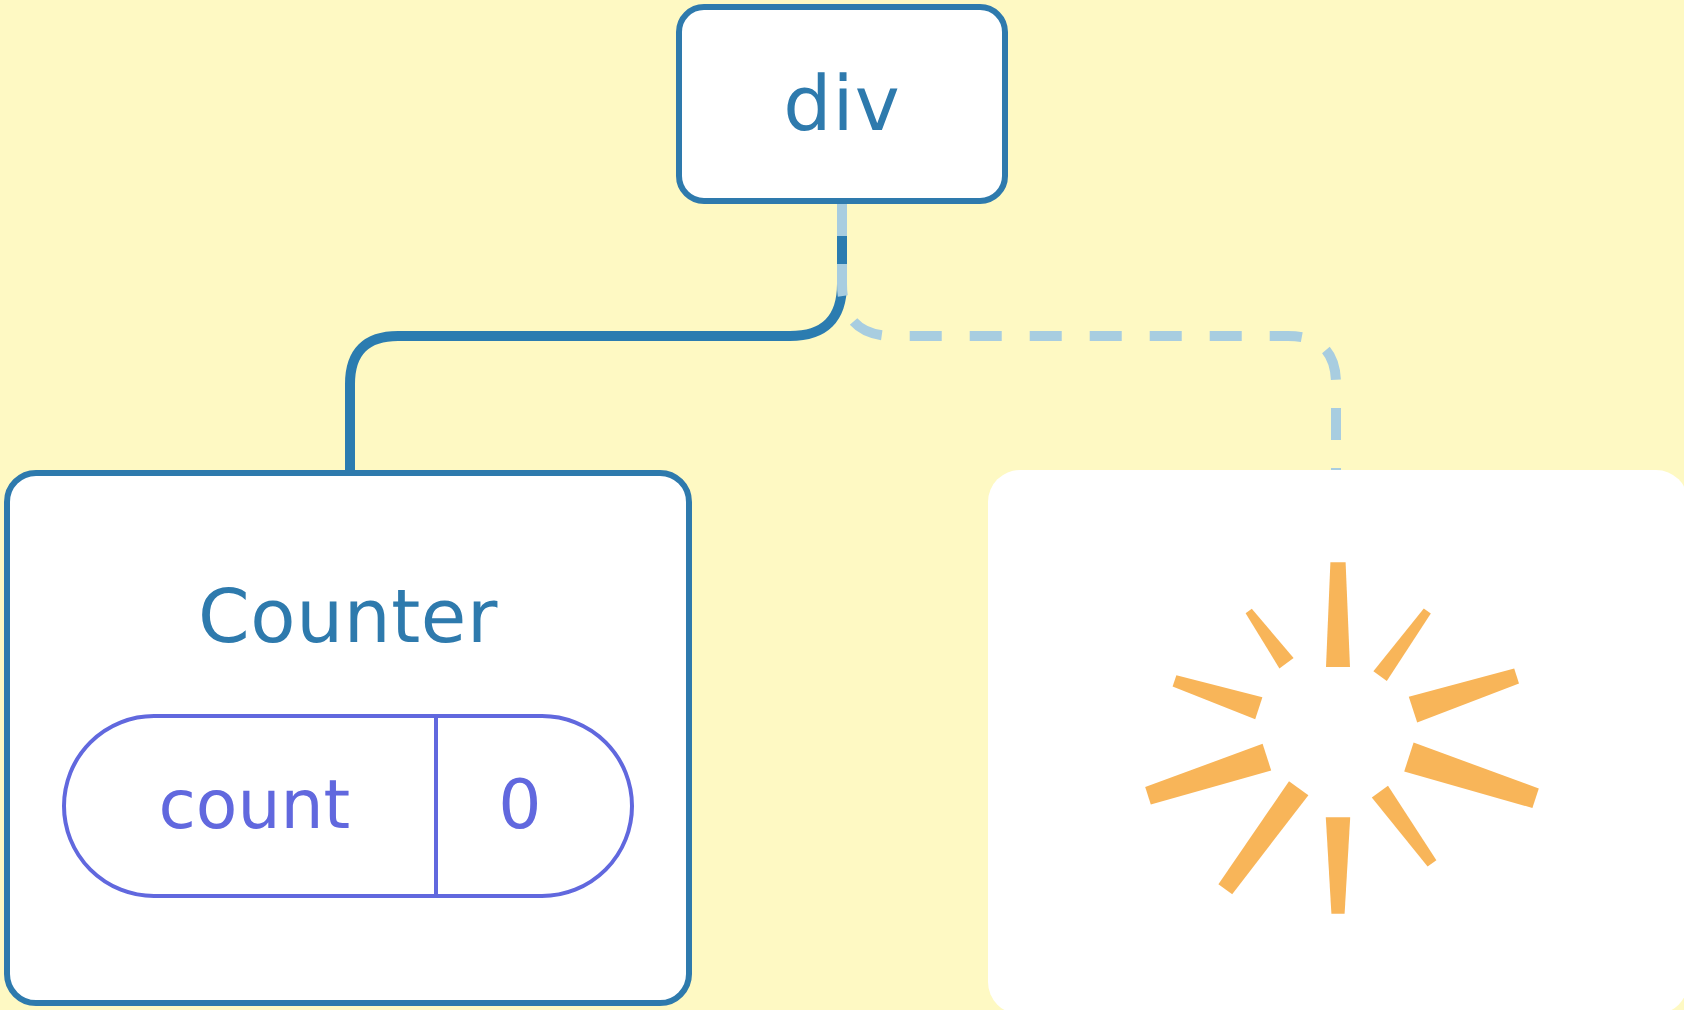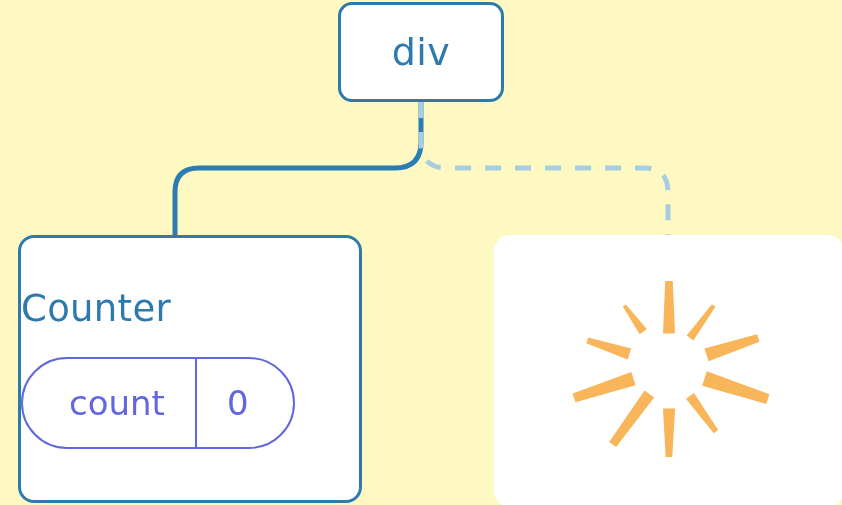--- a/index.html
+++ b/index.html
@@ -41,29 +41,29 @@
     align-items: center;
     justify-content: center;
   }
   #node-div .node-title {
     color: #2e7aad;
     font-size: 38px;
     line-height: 1;
     letter-spacing: 0.5px;
   }
   #node-counter {
-    left: 18px;
+    left: 2px;
     top: 235px;
     width: 344px;
     height: 268px;
     border: 3px solid #2e7aad;
     border-radius: 16px;
     display: flex;
     flex-direction: column;
-    align-items: flex-start;
+    align-items: center;
   }
   #node-counter .node-title {
     color: #2e7aad;
     font-size: 37px;
     line-height: 1;
     margin-top: 52px;
     letter-spacing: 0.3px;
   }
   .state-pill {
     margin-top: 30px;
@@ -78,21 +78,21 @@
   .state-pill .pill-key,
   .state-pill .pill-val {
     display: flex;
     align-items: center;
     justify-content: center;
     color: #6168de;
     font-size: 34px;
     line-height: 1;
   }
   .state-pill .pill-key {
-    padding: 0 30px 0 46px;
+    padding: 0 42px 0 46px;
   }
   .state-pill .pill-val {
     padding: 0 44px 0 30px;
     border-left: 2px solid #6168de;
   }
   #node-burst {
     left: 494px;
     top: 235px;
     width: 350px;
     height: 272px;

